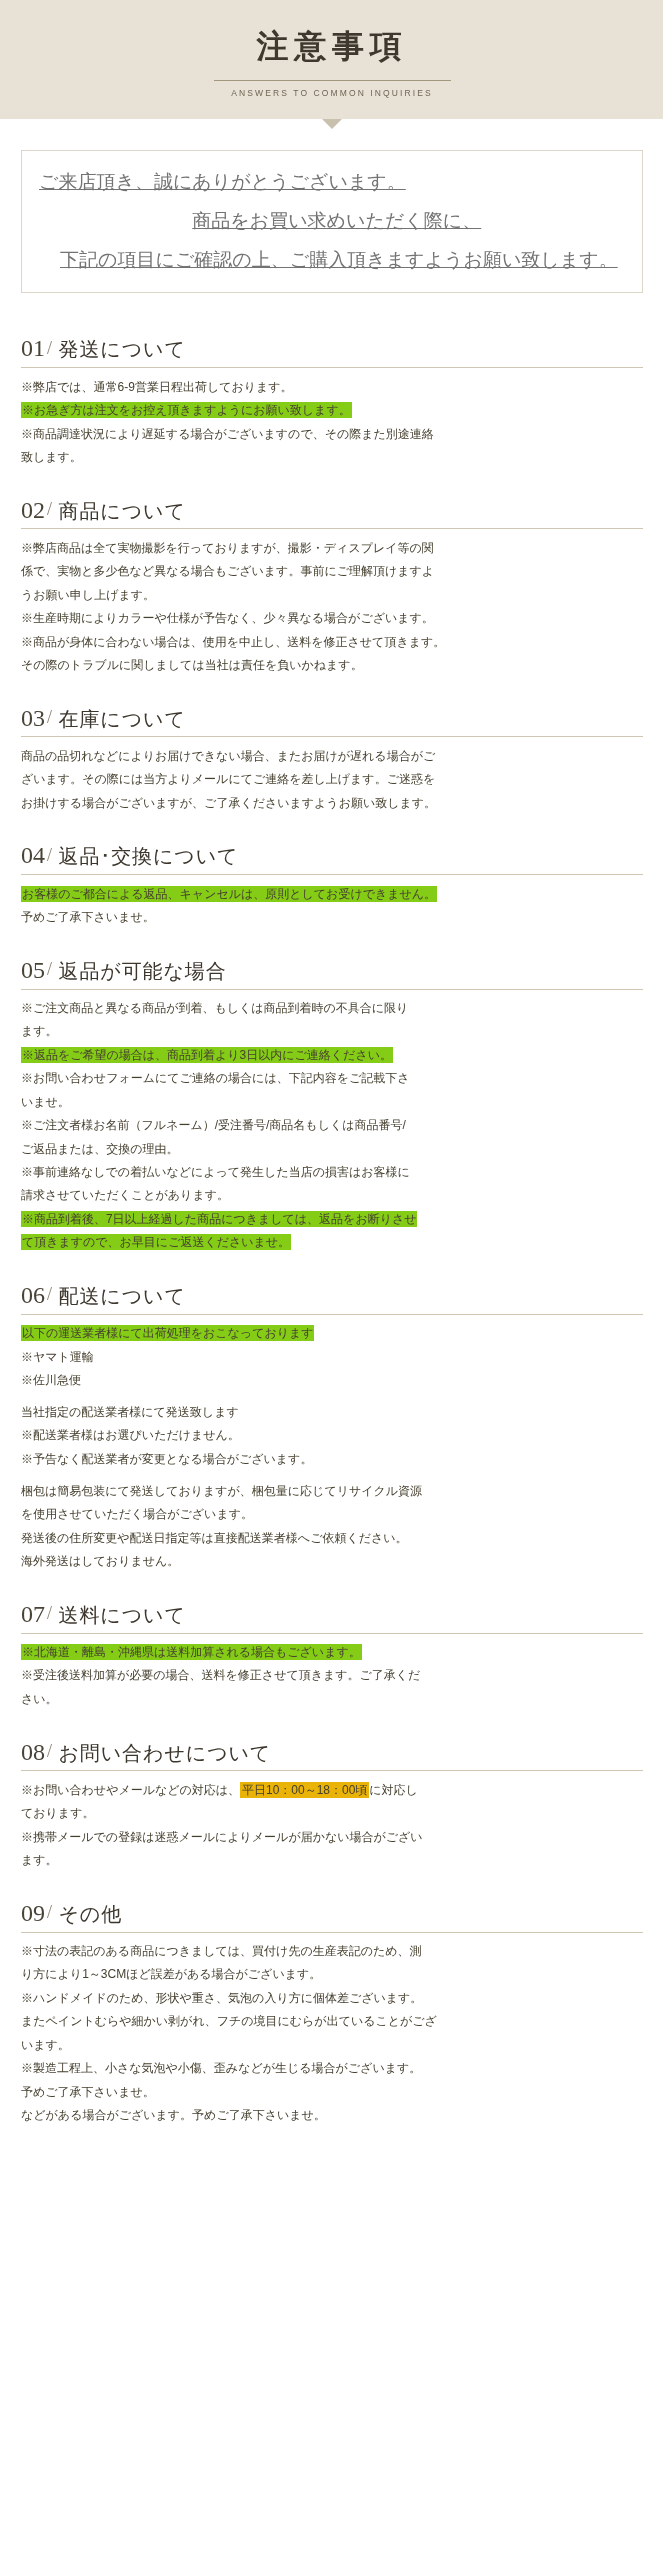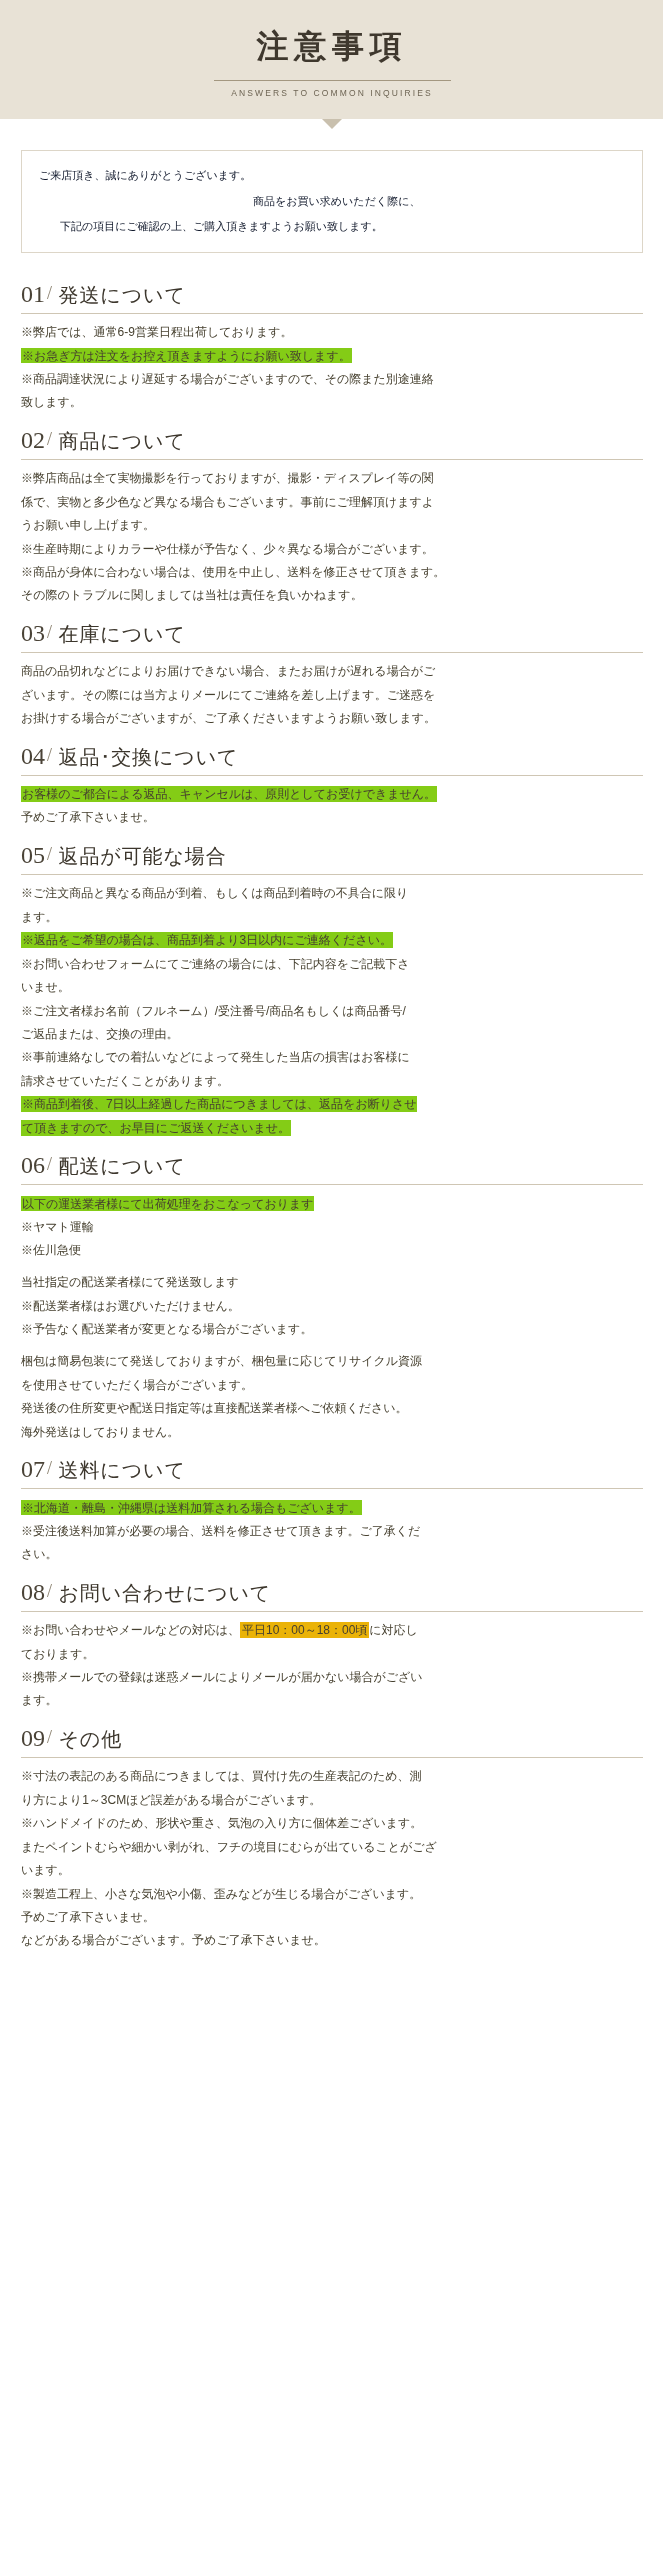--- a/index.html
+++ b/index.html
@@ -64,36 +64,37 @@
   .intro-wrap {
     padding: 21px 21px 0 21px;
   }
   .intro {
     border: 0.9px solid #ddd6c8;
     background: #ffffff;
     padding: 15px 17px 17px 17px;
   }
   .intro p {
     margin: 0 0 7.6px 0;
-    font-size: 11px;
+    font-size: 19px;
     line-height: 1.65;
-    color: #0f172a;
+    color: #737373;
+    text-decoration: underline;
   }
   .intro p:last-child {
     margin-bottom: 0;
   }
   .intro .indent1 { padding-left: 9.5px; text-align: center; }
   .intro .indent2 { padding-left: 21px; }
 
   
   .content {
     padding: 13.3px 21px 28.4px 21px;
   }
   .section {
-    margin-top: 15px;
+    margin-top: 30px;
   }
   .sec-head {
     border-bottom: 0.9px solid #cfc6b4;
     padding-bottom: 3.8px;
     margin-bottom: 8.5px;
     display: flex;
     align-items: baseline;
   }
   .sec-num {
     font-family: "Liberation Serif", serif;

